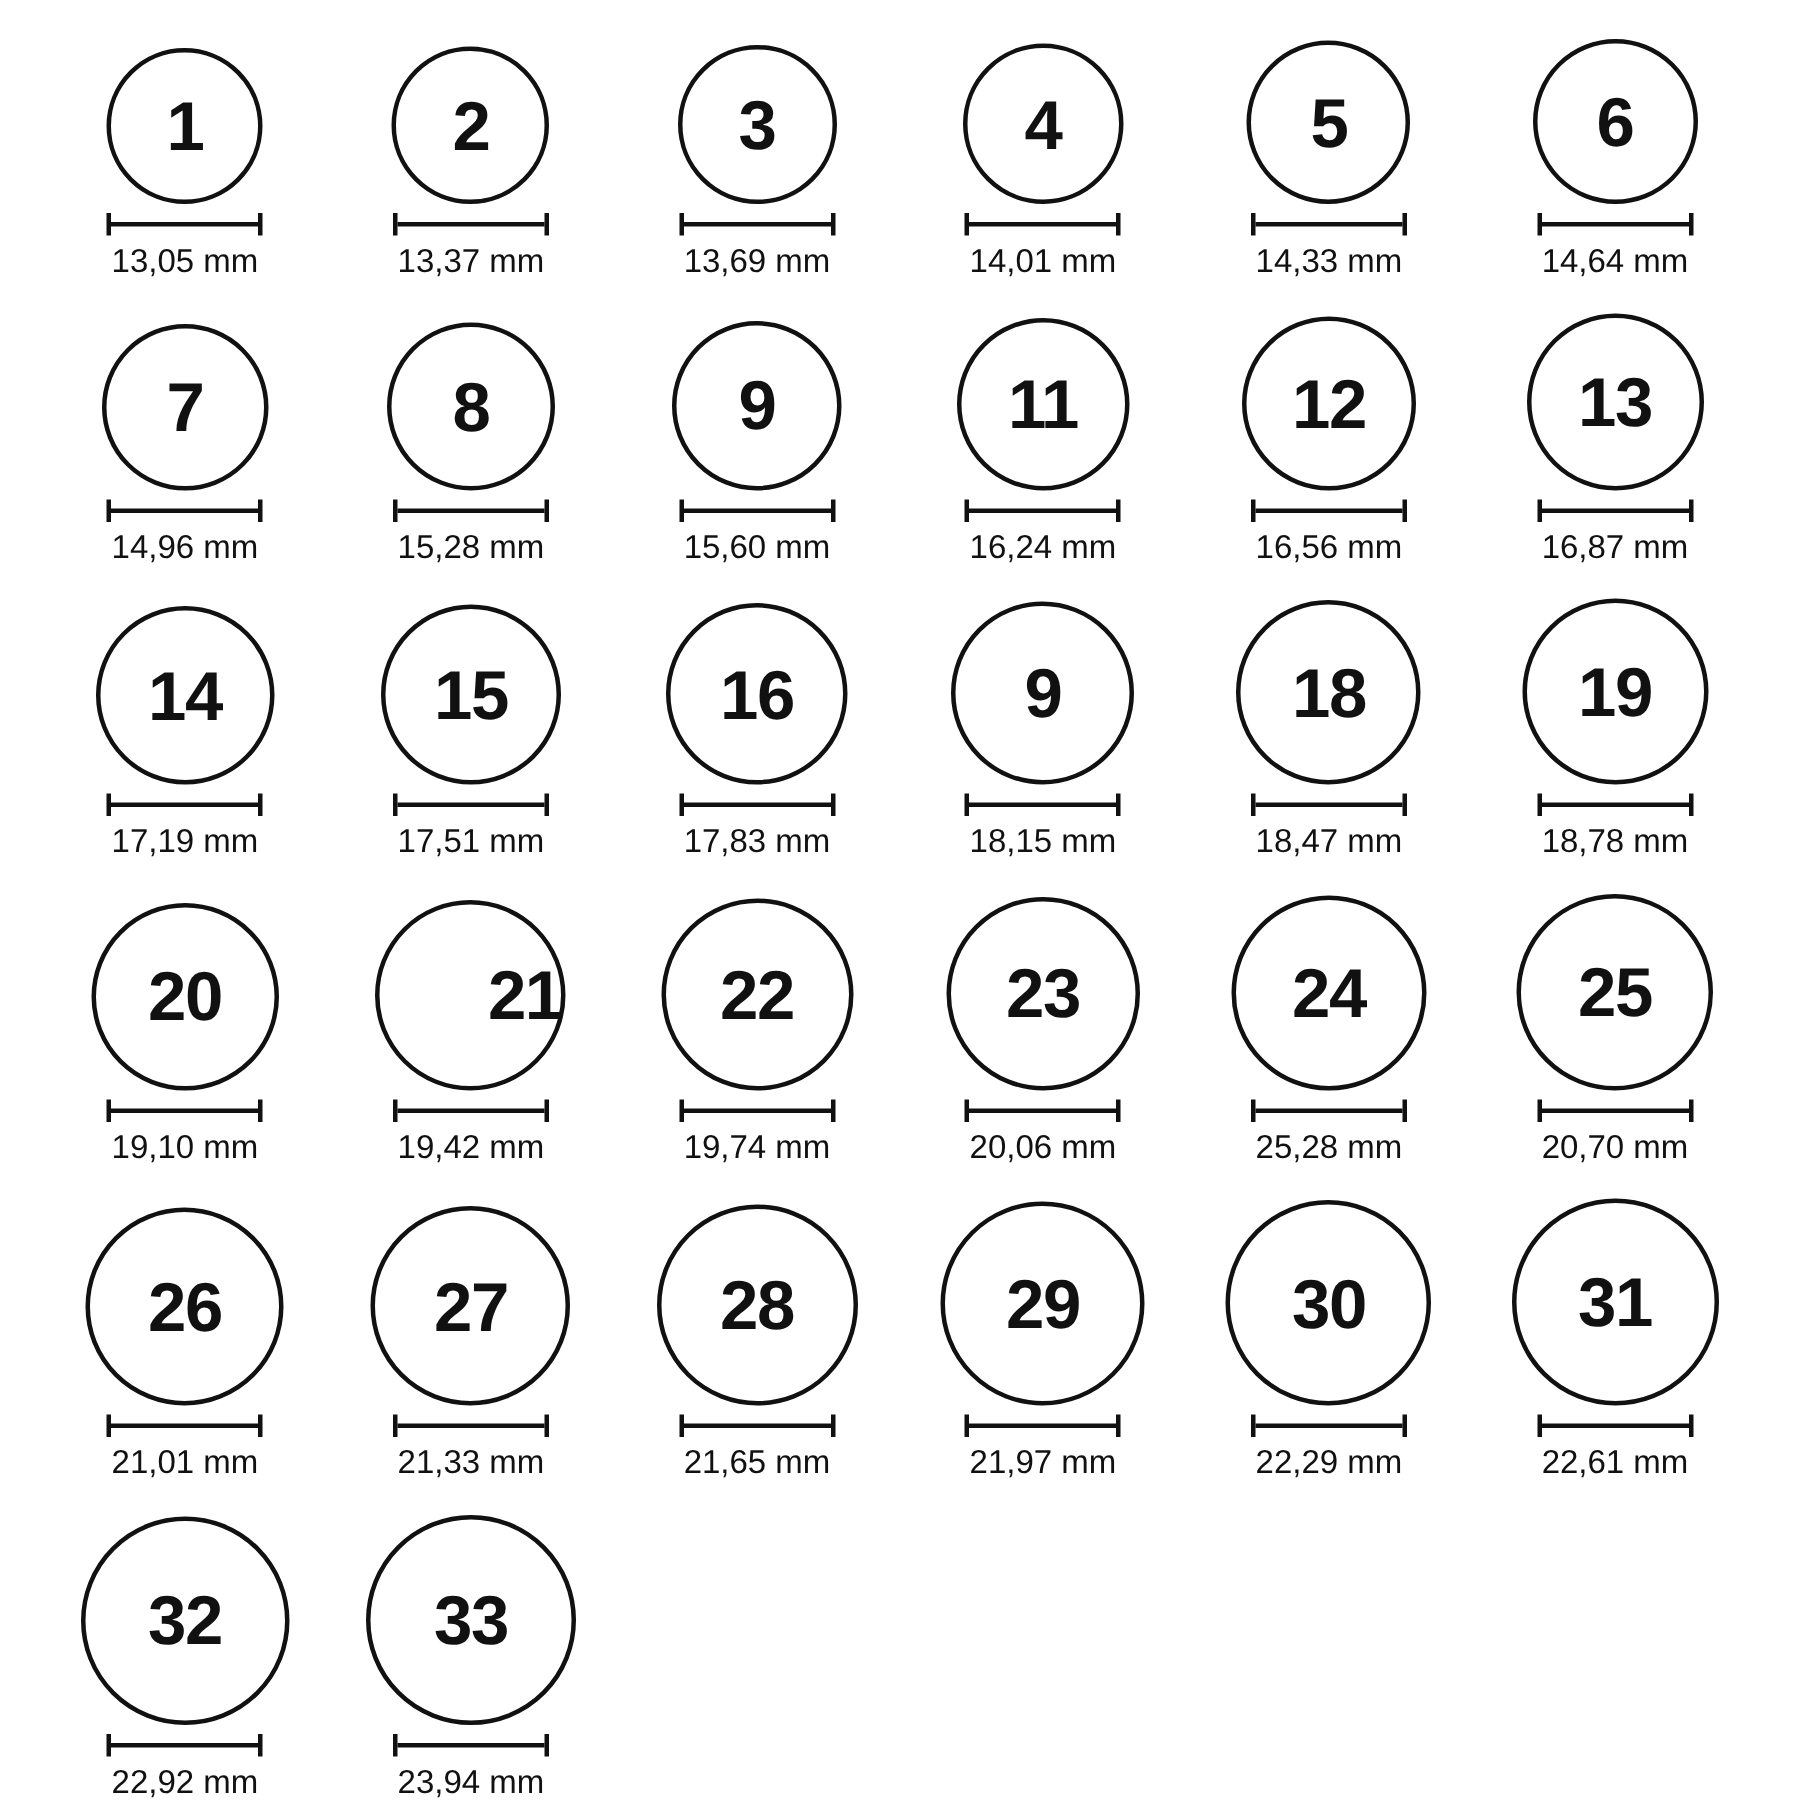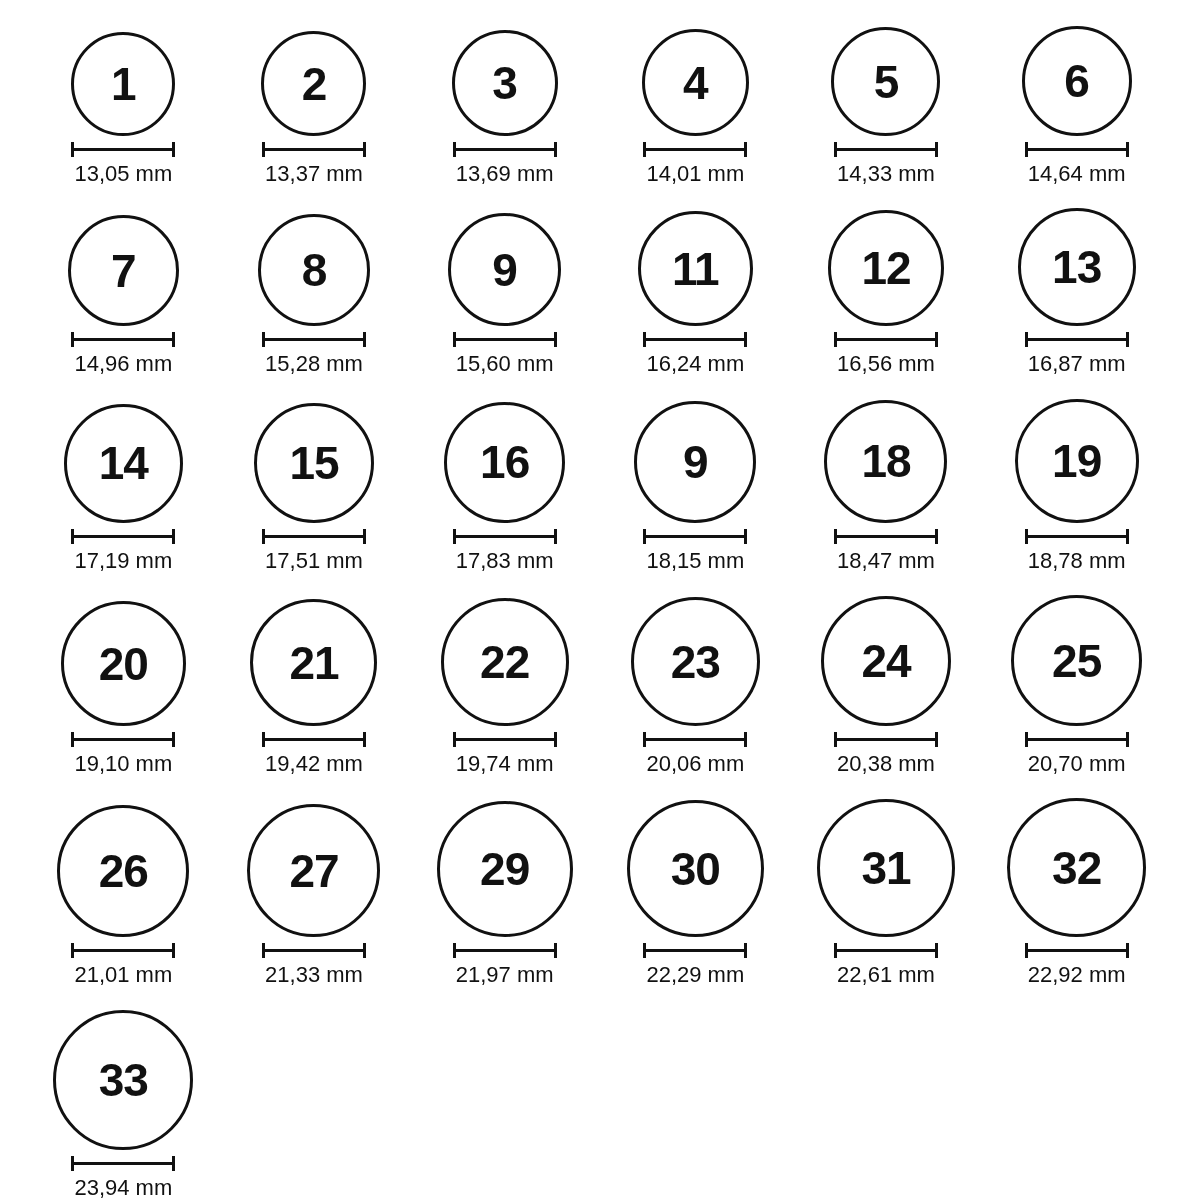--- a/index.html
+++ b/index.html
@@ -213,21 +213,21 @@
 
   <div class="cell">
     <div class="circle" style="width: 125px; height: 125px;">
       <span class="num">20</span>
     </div>
     <div class="measure"></div>
     <div class="label">19,10 mm</div>
   </div>
 
   <div class="cell">
-    <div class="circle" style="width: 127px; height: 127px;">
+    <div class="circle" style="width: 127px; height: 127px; justify-content: flex-end;">
       <span class="num">21</span>
     </div>
     <div class="measure"></div>
     <div class="label">19,42 mm</div>
   </div>
 
   <div class="cell">
     <div class="circle" style="width: 128px; height: 128px;">
       <span class="num">22</span>
     </div>
@@ -241,21 +241,21 @@
     </div>
     <div class="measure"></div>
     <div class="label">20,06 mm</div>
   </div>
 
   <div class="cell">
     <div class="circle" style="width: 130px; height: 130px; text-align: center;">
       <span class="num">24</span>
     </div>
     <div class="measure"></div>
-    <div class="label">20,38 mm</div>
+    <div class="label">25,28 mm</div>
   </div>
 
   <div class="cell">
     <div class="circle" style="width: 131px; height: 131px;">
       <span class="num">25</span>
     </div>
     <div class="measure"></div>
     <div class="label">20,70 mm</div>
   </div>
 
@@ -268,20 +268,27 @@
   </div>
 
   <div class="cell">
     <div class="circle" style="width: 133px; height: 133px; justify-content: center;">
       <span class="num">27</span>
     </div>
     <div class="measure"></div>
     <div class="label">21,33 mm</div>
   </div>
 
+  <div class="cell">
+    <div class="circle" style="width: 134px; height: 134px;">
+      <span class="num">28</span>
+    </div>
+    <div class="measure"></div>
+    <div class="label">21,65 mm</div>
+  </div>
 
   <div class="cell">
     <div class="circle" style="width: 136px; height: 136px; text-align: center;">
       <span class="num">29</span>
     </div>
     <div class="measure"></div>
     <div class="label">21,97 mm</div>
   </div>
 
   <div class="cell">

